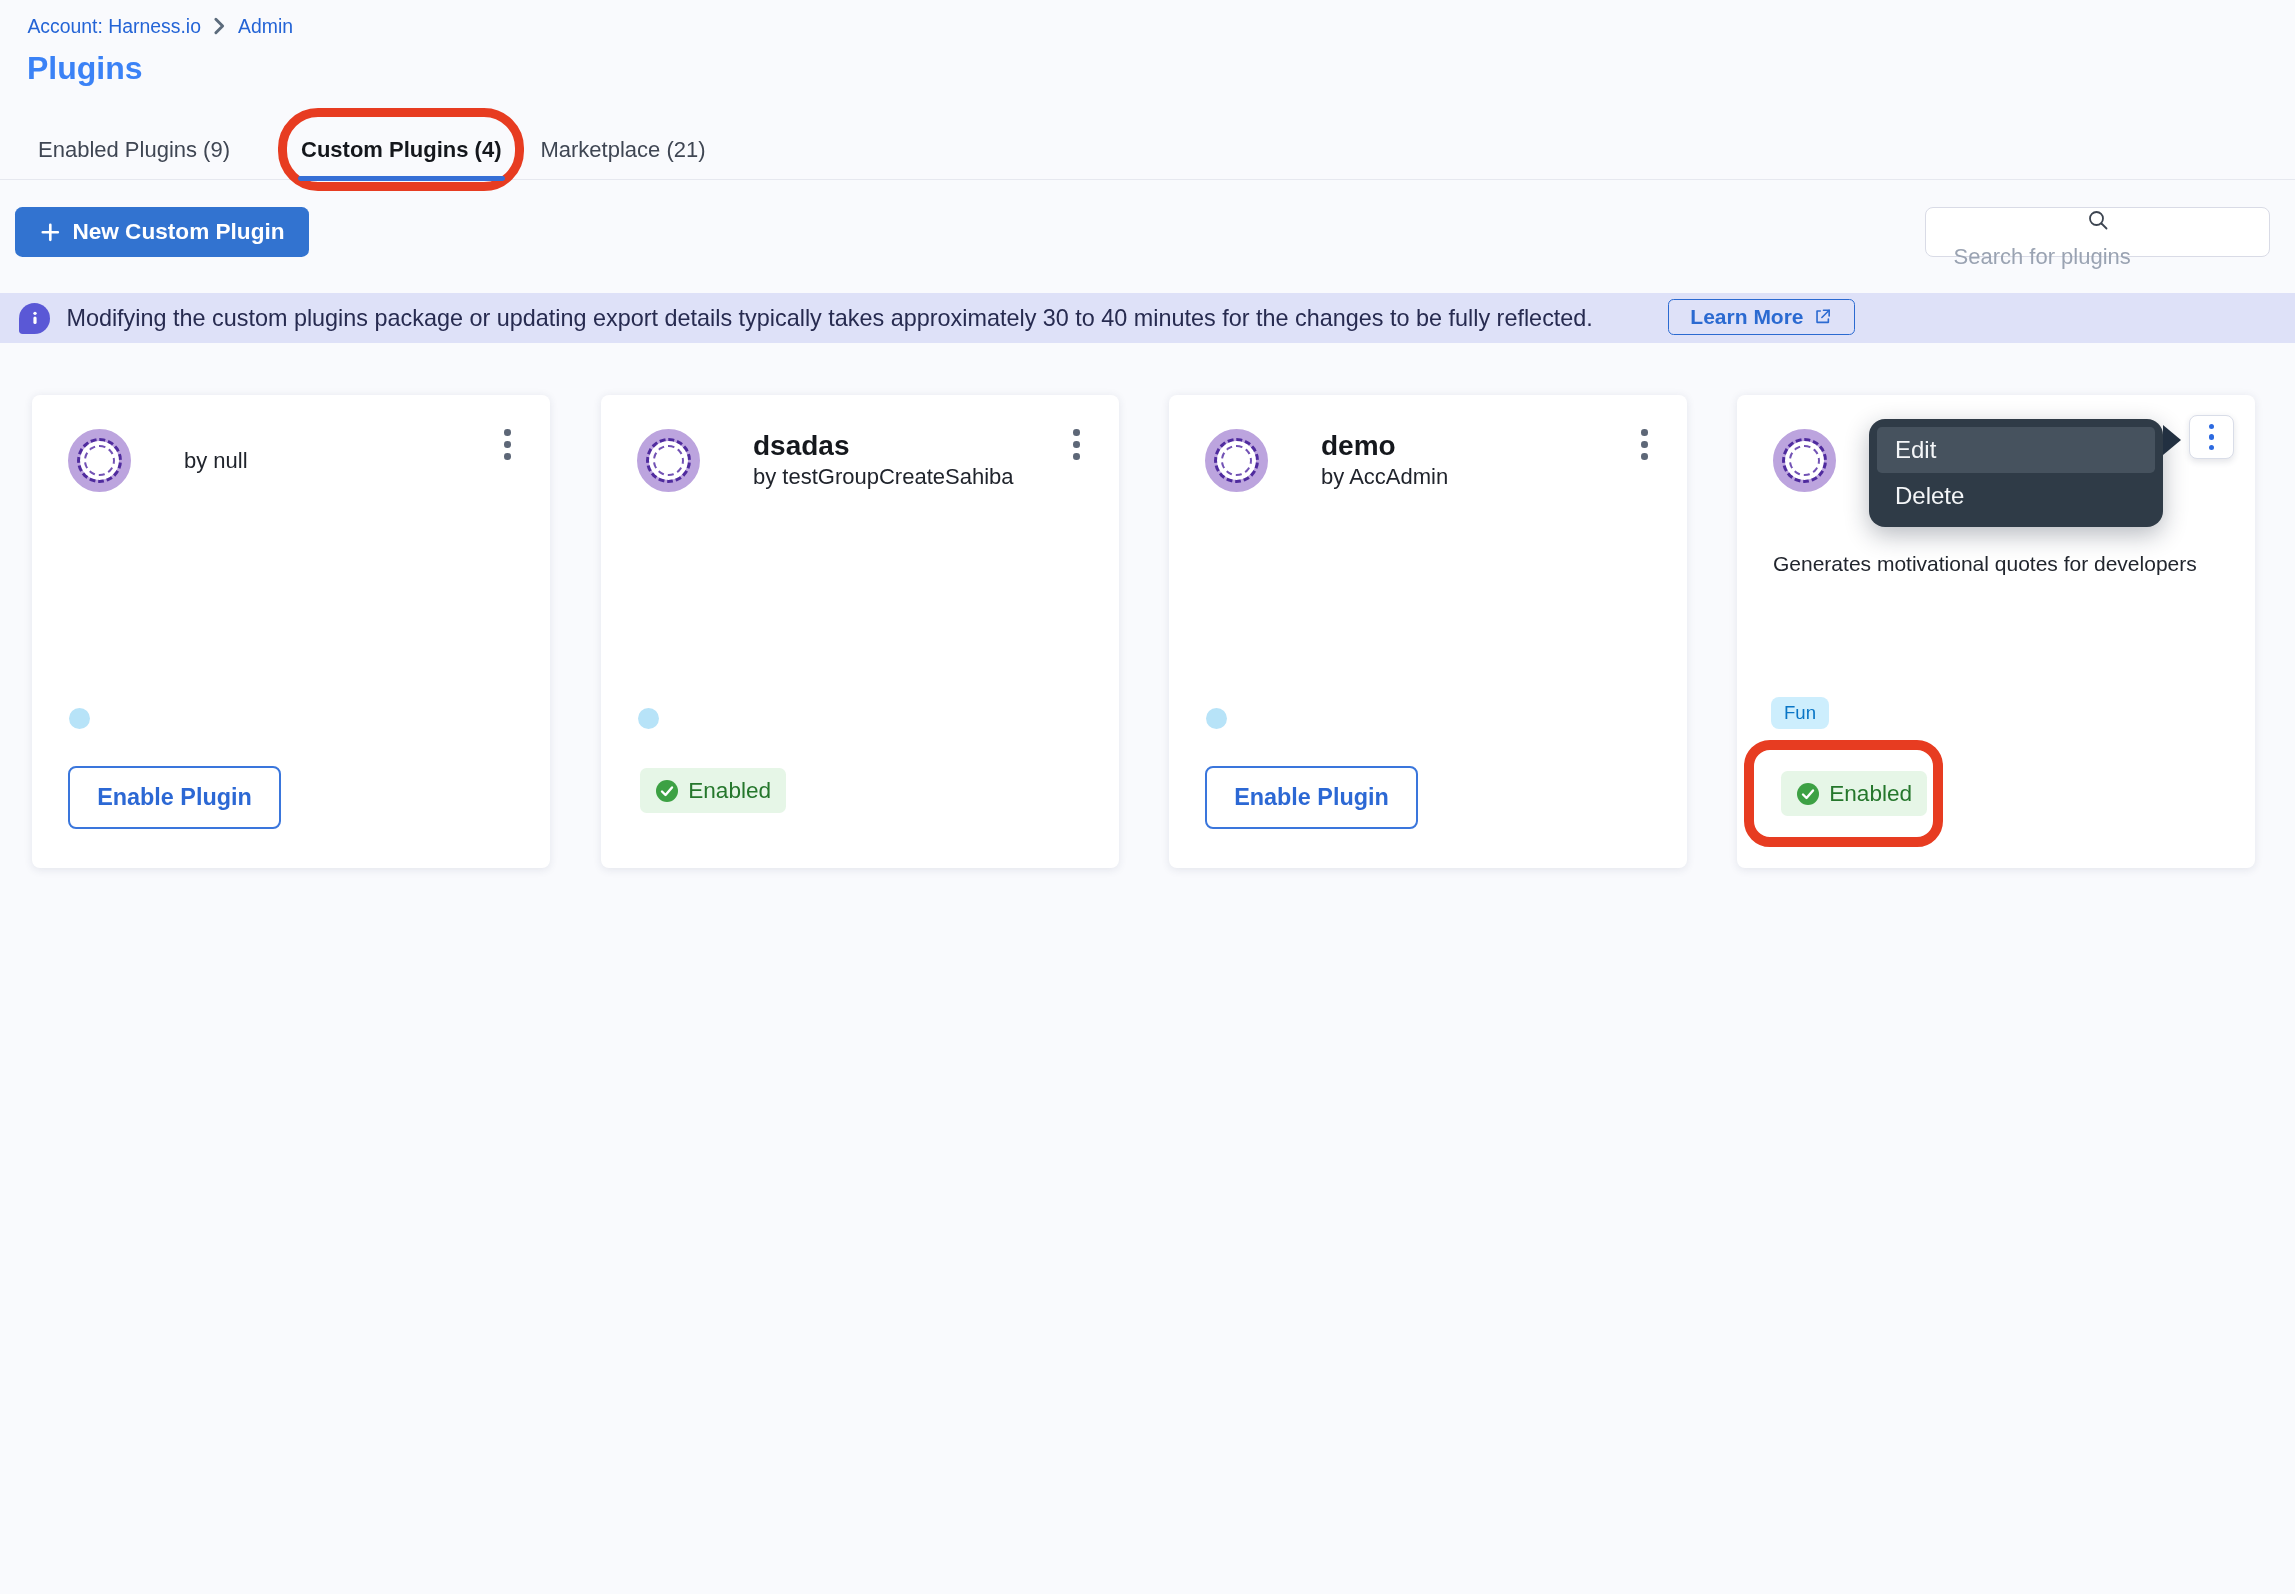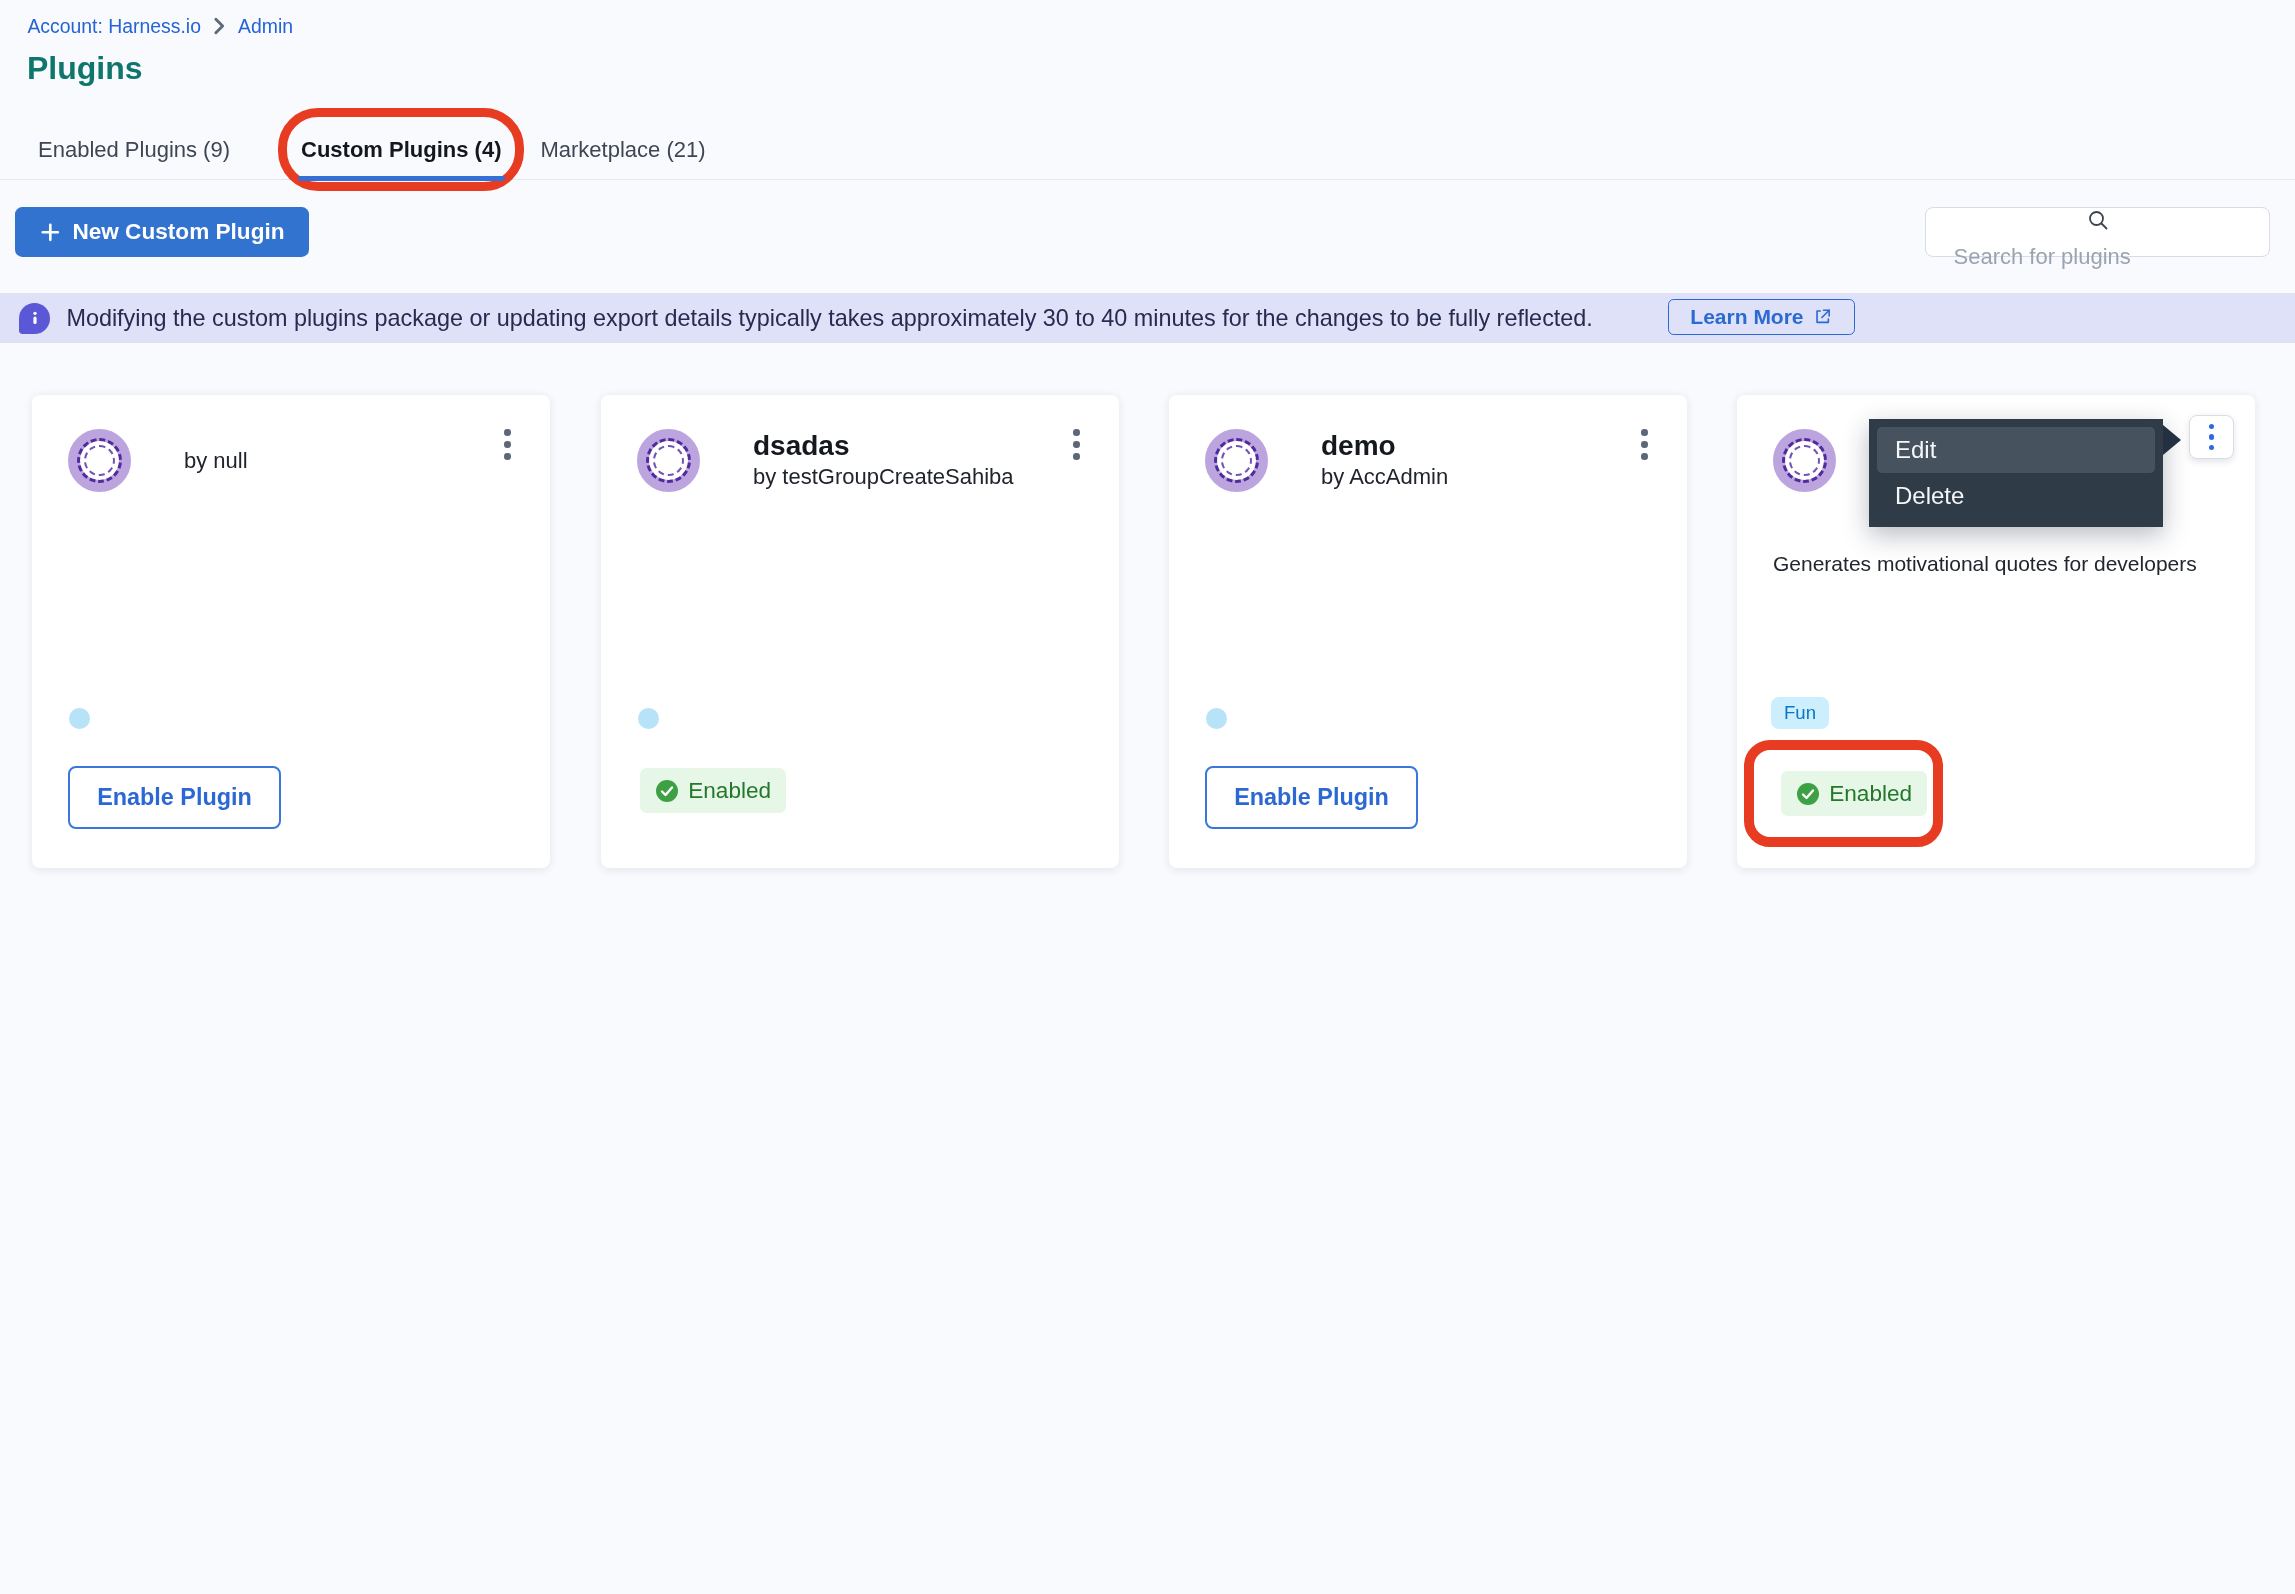--- a/index.html
+++ b/index.html
@@ -8,21 +8,21 @@
     background:#f9fafd;
     font-family:"Liberation Sans",sans-serif;
     position:relative;overflow:hidden;
     -webkit-font-smoothing:antialiased;
   }
   
   .breadcrumb{position:absolute;left:27.4px;top:14.5px;display:flex;align-items:center;gap:11.3px;font-size:19.4px;}
   .crumb{color:#2464d6;cursor:pointer;}
   .crumb-chevron{display:flex;align-items:center;}
   
-  .page-title{position:absolute;left:27px;top:50px;font-size:32px;font-weight:700;color:#0f766e;}
+  .page-title{position:absolute;left:27px;top:50px;font-size:32px;font-weight:700;color:#3b82f6;}
   
   .tabs{position:absolute;left:0;top:121px;width:2295px;height:59px;border-bottom:1.6px solid #e6e8ef;display:flex;align-items:center;gap:39px;padding-left:38px;box-sizing:border-box;}
   .tab{position:relative;display:flex;align-items:center;height:100%;font-size:22px;color:#3f4653;cursor:pointer;white-space:nowrap;}
   .tab.active{font-weight:700;color:#14171c;margin-left:32px;}
   .tab.active::after{content:"";position:absolute;left:-3.2px;right:-3.2px;bottom:-1.6px;height:4.8px;background:#366fd6;border-radius:2.4px;}
   .tab.active::before{content:"";position:absolute;left:-22.6px;right:-22.6px;top:-13px;bottom:-12px;border:9.7px solid #e73c21;border-radius:40px;pointer-events:none;}
   
   .primary-btn{position:absolute;left:14.5px;top:207px;height:50px;display:inline-flex;align-items:center;gap:11.3px;padding:0 24px;background:#3273d0;border:none;border-radius:7.3px;color:#ffffff;font-size:22.6px;font-weight:700;cursor:pointer;font-family:inherit;}
   .search-box{position:absolute;left:1925px;top:207px;width:345px;height:50px;box-sizing:border-box;background:#fff;border:1.6px solid #d9dbe6;border-radius:8px;display:flex;align-items:center;padding:0 14.5px;gap:11.3px;flex-direction:column;}
   .search-box input{border:none;outline:none;font-size:22px;color:#333a46;flex:1;background:transparent;font-family:inherit;min-width:0;}
@@ -47,21 +47,21 @@
   .kebab-btn{position:absolute;top:20px;right:21px;width:45px;height:44px;box-sizing:border-box;background:#fff;border:1.6px solid #d9dde8;border-radius:8px;box-shadow:0 2.4px 6.5px rgba(30,40,70,.12);display:flex;flex-direction:column;align-items:center;justify-content:center;gap:4.8px;cursor:pointer;}
   .kebab-btn .d{width:5.6px;height:5.6px;border-radius:50%;background:#2d6ae0;}
   .card-desc{position:absolute;left:36px;top:155px;width:452px;font-size:21px;color:#22262e;line-height:1.35;}
   .card-dot{position:absolute;left:37px;top:313px;width:21px;height:21px;border-radius:50%;background:#b7e3f8;}
   .tag{position:absolute;left:34px;top:302px;height:32px;padding:0 13px;border-radius:8px;background:#cdeefd;color:#0a76c6;font-size:18.6px;display:inline-flex;align-items:center;}
   .enable-btn{position:absolute;left:36px;top:371px;width:213px;height:63px;box-sizing:border-box;border:2.4px solid #3a76dc;border-radius:8px;background:#fff;color:#2c68d4;font-size:23.4px;font-weight:700;display:flex;align-items:center;justify-content:center;cursor:pointer;font-family:inherit;}
   .enabled-badge{position:absolute;left:39px;top:373px;height:45px;padding:0 14.5px;border-radius:6.5px;background:#e6f6e7;display:inline-flex;align-items:center;gap:9.7px;color:#25772c;font-size:22.6px;}
   .card4 .enabled-badge{left:44px;top:376px;}
   .annotation-ring{position:absolute;left:6.5px;top:345px;width:199px;height:107px;border:10.5px solid #e73c21;border-radius:26px;box-sizing:border-box;pointer-events:none;z-index:5;}
   
-  .context-menu{position:absolute;left:1869px;top:419px;width:294px;background:#2f3b47;border-radius:0;padding:8px;box-sizing:border-box;box-shadow:0 8px 24px rgba(20,30,50,.30);z-index:10;}
+  .context-menu{position:absolute;left:1869px;top:419px;width:294px;background:#2f3b47;border-radius:16px;padding:8px;box-sizing:border-box;box-shadow:0 8px 24px rgba(20,30,50,.30);z-index:10;}
   .menu-item{height:46px;display:flex;align-items:center;padding:0 18px;font-size:24px;color:#f4f6f8;border-radius:4.8px;cursor:pointer;}
   .menu-item.highlight{background:#46525e;}
   .menu-arrow{position:absolute;right:-18px;top:5.6px;width:0;height:0;border-top:15.3px solid transparent;border-bottom:15.3px solid transparent;border-left:18.6px solid #223041;}
 </style>
 </head>
 <body>
 
 <div class="breadcrumb">
   <span class="crumb">Account: Harness.io</span>
   <span class="crumb-chevron">

